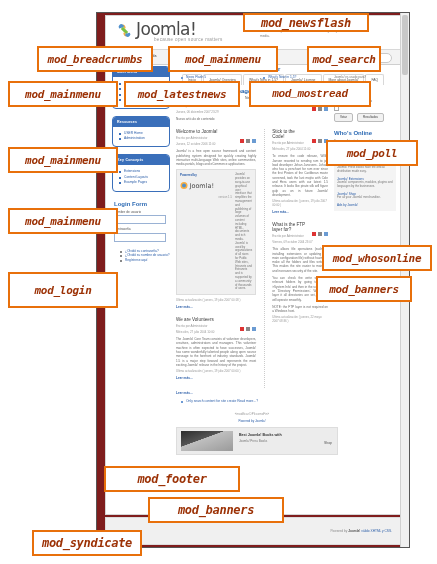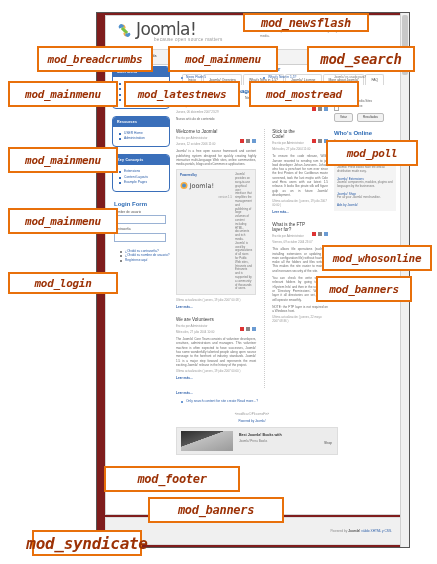--- a/index.html
+++ b/index.html
@@ -430,26 +430,26 @@
     <div class="scrollbar">
       <div class="scrollthumb"></div>
     </div>
   </div>
 </div>
 
 <div id="annos">
     <div class="anno" style="left: 243px; top: 13px; width: 126px; height: 19px; font-size: 12px;">mod_newsflash</div>
     <div class="anno" style="left: 37px; top: 46px; width: 116px; height: 26px; font-size: 11px;">mod_breadcrumbs</div>
     <div class="anno" style="left: 168px; top: 46px; width: 110px; height: 26px; font-size: 11px;">mod_mainmenu</div>
-    <div class="anno" style="left: 307px; top: 46px; width: 108px; height: 26px; font-size: 14px;">mod_search</div>
+    <div class="anno" style="left: 307px; top: 46px; width: 74px; height: 26px; font-size: 11px;">mod_search</div>
     <div class="anno" style="left: 8px; top: 81px; width: 110px; height: 26px; font-size: 11px;">mod_mainmenu</div>
     <div class="anno" style="left: 124px; top: 81px; width: 116px; height: 26px; font-size: 11px;">mod_latestnews</div>
-    <div class="anno" style="left: 249px; top: 81px; width: 110px; height: 26px; font-size: 11px;">mod_mostread</div>
+    <div class="anno" style="left: 249px; top: 81px; width: 122px; height: 26px; font-size: 11px; font-family: Liberation Mono, monospace;">mod_mostread</div>
     <div class="anno" style="left: 326px; top: 140px; width: 92px; height: 26px; font-size: 11px;">mod_poll</div>
     <div class="anno" style="left: 8px; top: 147px; width: 110px; height: 26px; font-size: 11px;">mod_mainmenu</div>
     <div class="anno" style="left: 8px; top: 208px; width: 110px; height: 26px; font-size: 11px;">mod_mainmenu</div>
     <div class="anno" style="left: 322px; top: 245px; width: 110px; height: 26px; font-size: 11px;">mod_whosonline</div>
-    <div class="anno" style="left: 8px; top: 272px; width: 110px; height: 22px; font-size: 11px;">mod_login</div>
+    <div class="anno" style="left: 8px; top: 272px; width: 110px; height: 36px; font-size: 11px;">mod_login</div>
     <div class="anno" style="left: 316px; top: 276px; width: 96px; height: 26px; font-size: 11px;">mod_banners</div>
     <div class="anno" style="left: 104px; top: 466px; width: 136px; height: 26px; font-size: 12px;">mod_footer</div>
     <div class="anno" style="left: 148px; top: 497px; width: 136px; height: 26px; font-size: 12px;">mod_banners</div>
-    <div class="anno" style="left: 32px; top: 530px; width: 110px; height: 26px; font-size: 16px;">mod_syndicate</div>
+    <div class="anno" style="left: 32px; top: 530px; width: 110px; height: 26px; font-size: 12px;">mod_syndicate</div>
   </div>
 
 </body></html>

